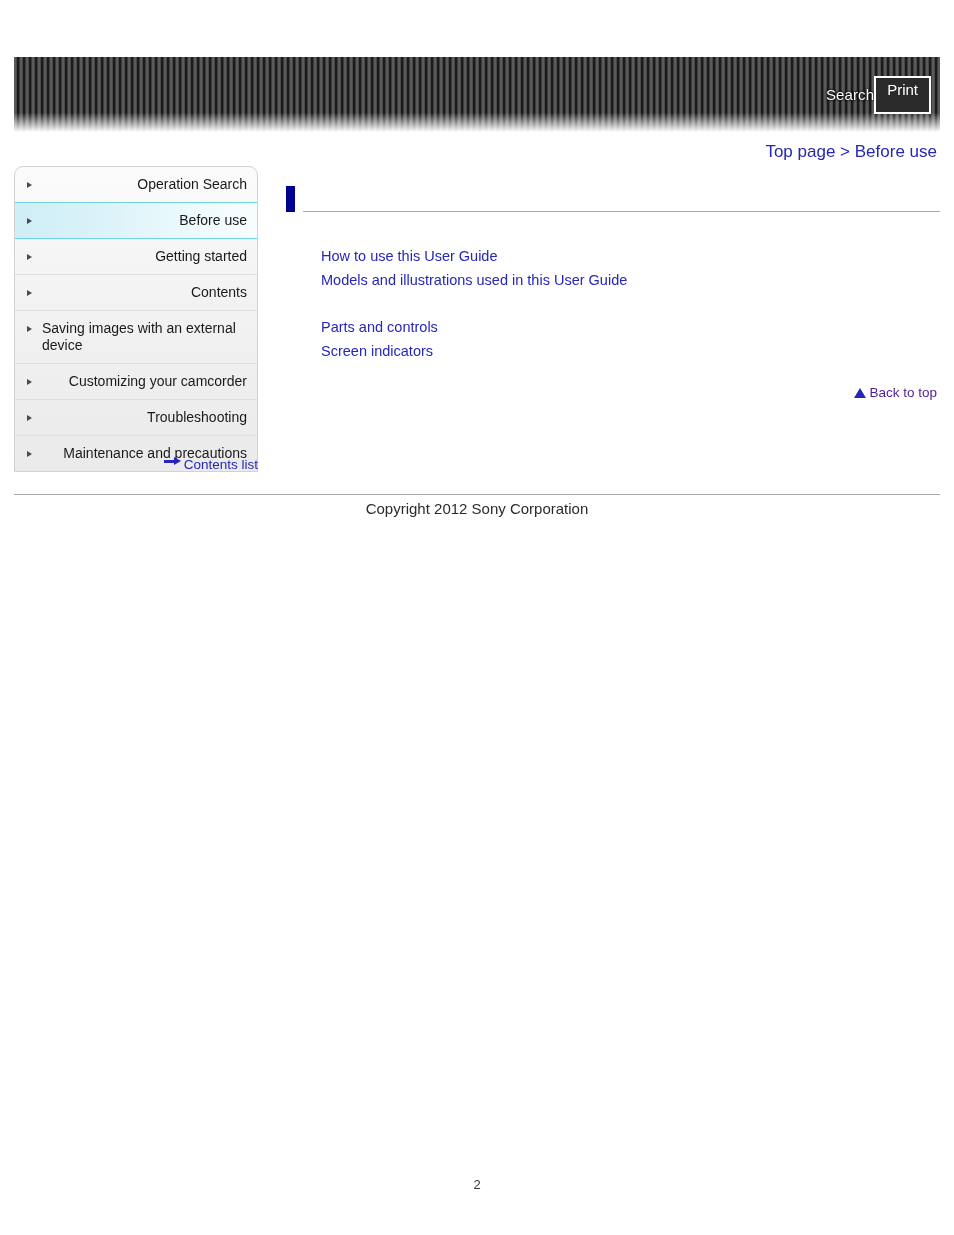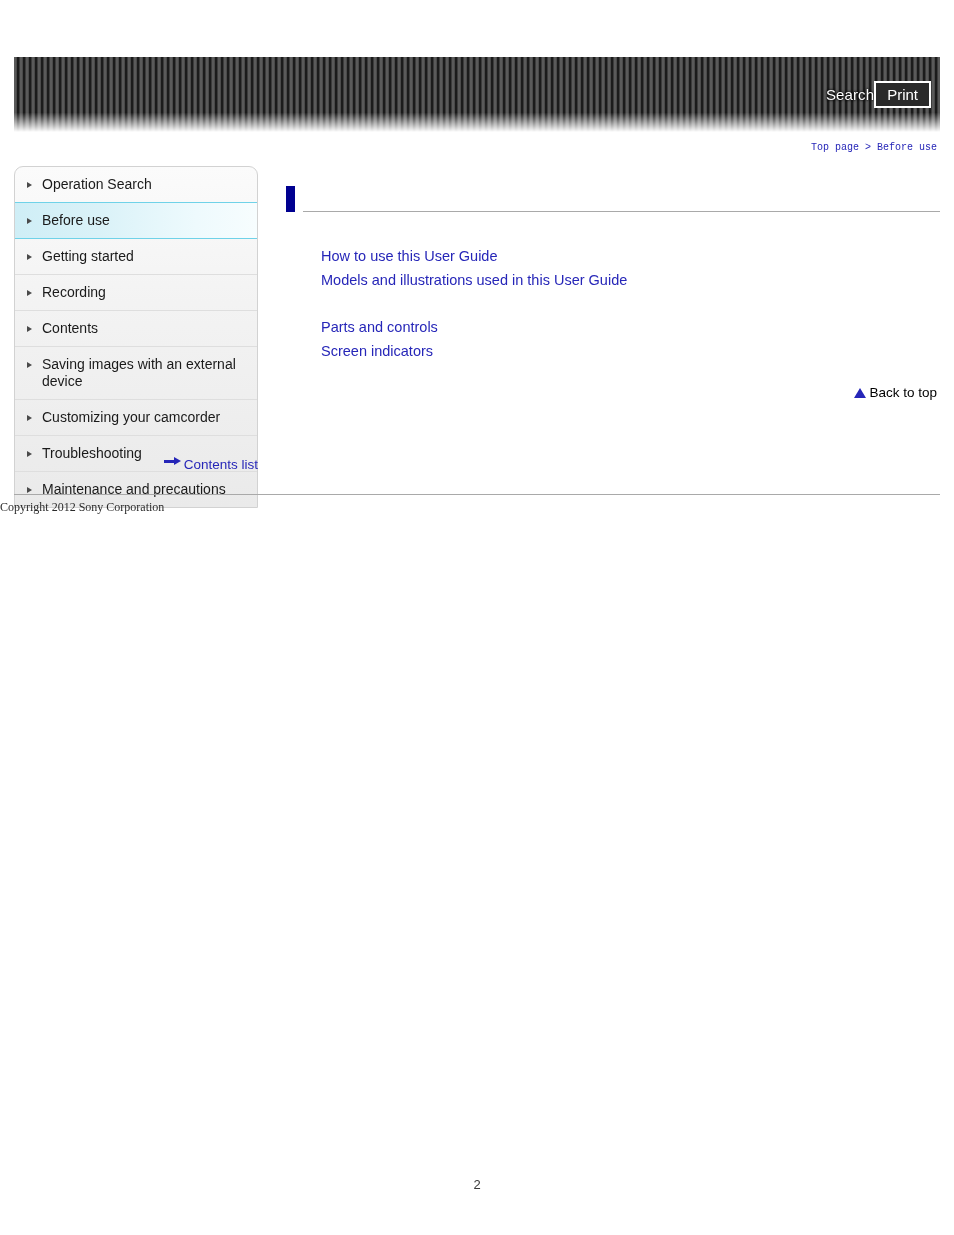--- a/index.html
+++ b/index.html
@@ -51,34 +51,33 @@
     font-size: 15px;
     letter-spacing: 0.1px;
     text-shadow: 0 0 2px #000, 0 0 3px #000;
     cursor: pointer;
   }
   #print-button {
     color: #ffffff;
     font-size: 15px;
     border: 2px solid #ffffff;
     background: #2a2a2a;
-    padding: 4px 11px 4px 11px;
+    padding: 4px 11px 15px 11px;
     cursor: pointer;
     line-height: 1;
   }
 
   
   #breadcrumb {
     position: absolute;
     right: 17px;
     top: 142px;
-    font-size: 10px;
+    font-size: 17px;
     color: #2626b8;
     white-space: nowrap;
-    font-family: Liberation Mono, monospace;
   }
   #breadcrumb .crumb-link { color: #2626b8; cursor: pointer; }
   #breadcrumb .crumb-sep { color: #2626b8; }
 
   
   #sidebar {
     position: absolute;
     left: 14px;
     top: 166px;
     width: 244px;
@@ -93,20 +92,21 @@
     display: flex;
     align-items: flex-start;
     padding: 9px 10px 9px 12px;
     border-bottom: 1px solid #dedede;
     font-size: 14px;
     color: #1a1a1a;
     cursor: pointer;
     min-height: 13px;
     box-sizing: border-box;
     line-height: 17px;
+    justify-content: space-between;
   }
   .nav-item:last-child { border-bottom: none; }
   .nav-item .bullet {
     flex: 0 0 auto;
     width: 0;
     height: 0;
     border-top: 3.5px solid transparent;
     border-bottom: 3.5px solid transparent;
     border-left: 5px solid #4a4a4a;
     margin-top: 6px;
@@ -200,21 +200,21 @@
 
   #back-to-top-row {
     margin-top: 20px;
     text-align: right;
     padding-right: 3px;
   }
   #back-to-top-link {
     display: inline-flex;
     align-items: center;
     font-size: 13.5px;
-    color: #000000;
+    color: #4c1d95;
     cursor: pointer;
   }
   .triangle-up-icon {
     display: inline-block;
     width: 0; height: 0;
     border-left: 6px solid transparent;
     border-right: 6px solid transparent;
     border-bottom: 10px solid #2626b8;
     margin-right: 3px;
     position: relative;
@@ -228,23 +228,23 @@
     top: 494px;
     width: 926px;
     height: 1px;
     background: #a9a9a9;
   }
   #copyright {
     position: absolute;
     left: 0;
     top: 500px;
     width: 954px;
-    font-size: 12px;
+    text-align: center;
+    font-size: 15px;
     color: #2b2b2b;
-    font-family: Liberation Serif, serif;
   }
   #page-number {
     position: absolute;
     left: 0;
     top: 1177px;
     width: 954px;
     text-align: center;
     font-size: 13px;
     color: #3a3a3a;
   }
@@ -271,24 +271,20 @@
       <span class="bullet"></span>
       <span>Operation Search</span>
     </div>
     <div class="nav-item active">
       <span class="bullet"></span>
       <span>Before use</span>
     </div>
     <div class="nav-item">
       <span class="bullet"></span>
       <span>Getting started</span>
-    </div>
-    <div class="nav-item">
-      <span class="bullet"></span>
-      <span>Recording</span>
     </div>
     <div class="nav-item">
       <span class="bullet"></span>
       <span>Contents</span>
     </div>
     <div class="nav-item">
       <span class="bullet"></span>
       <span>Saving images with an external device</span>
     </div>
     <div class="nav-item">

